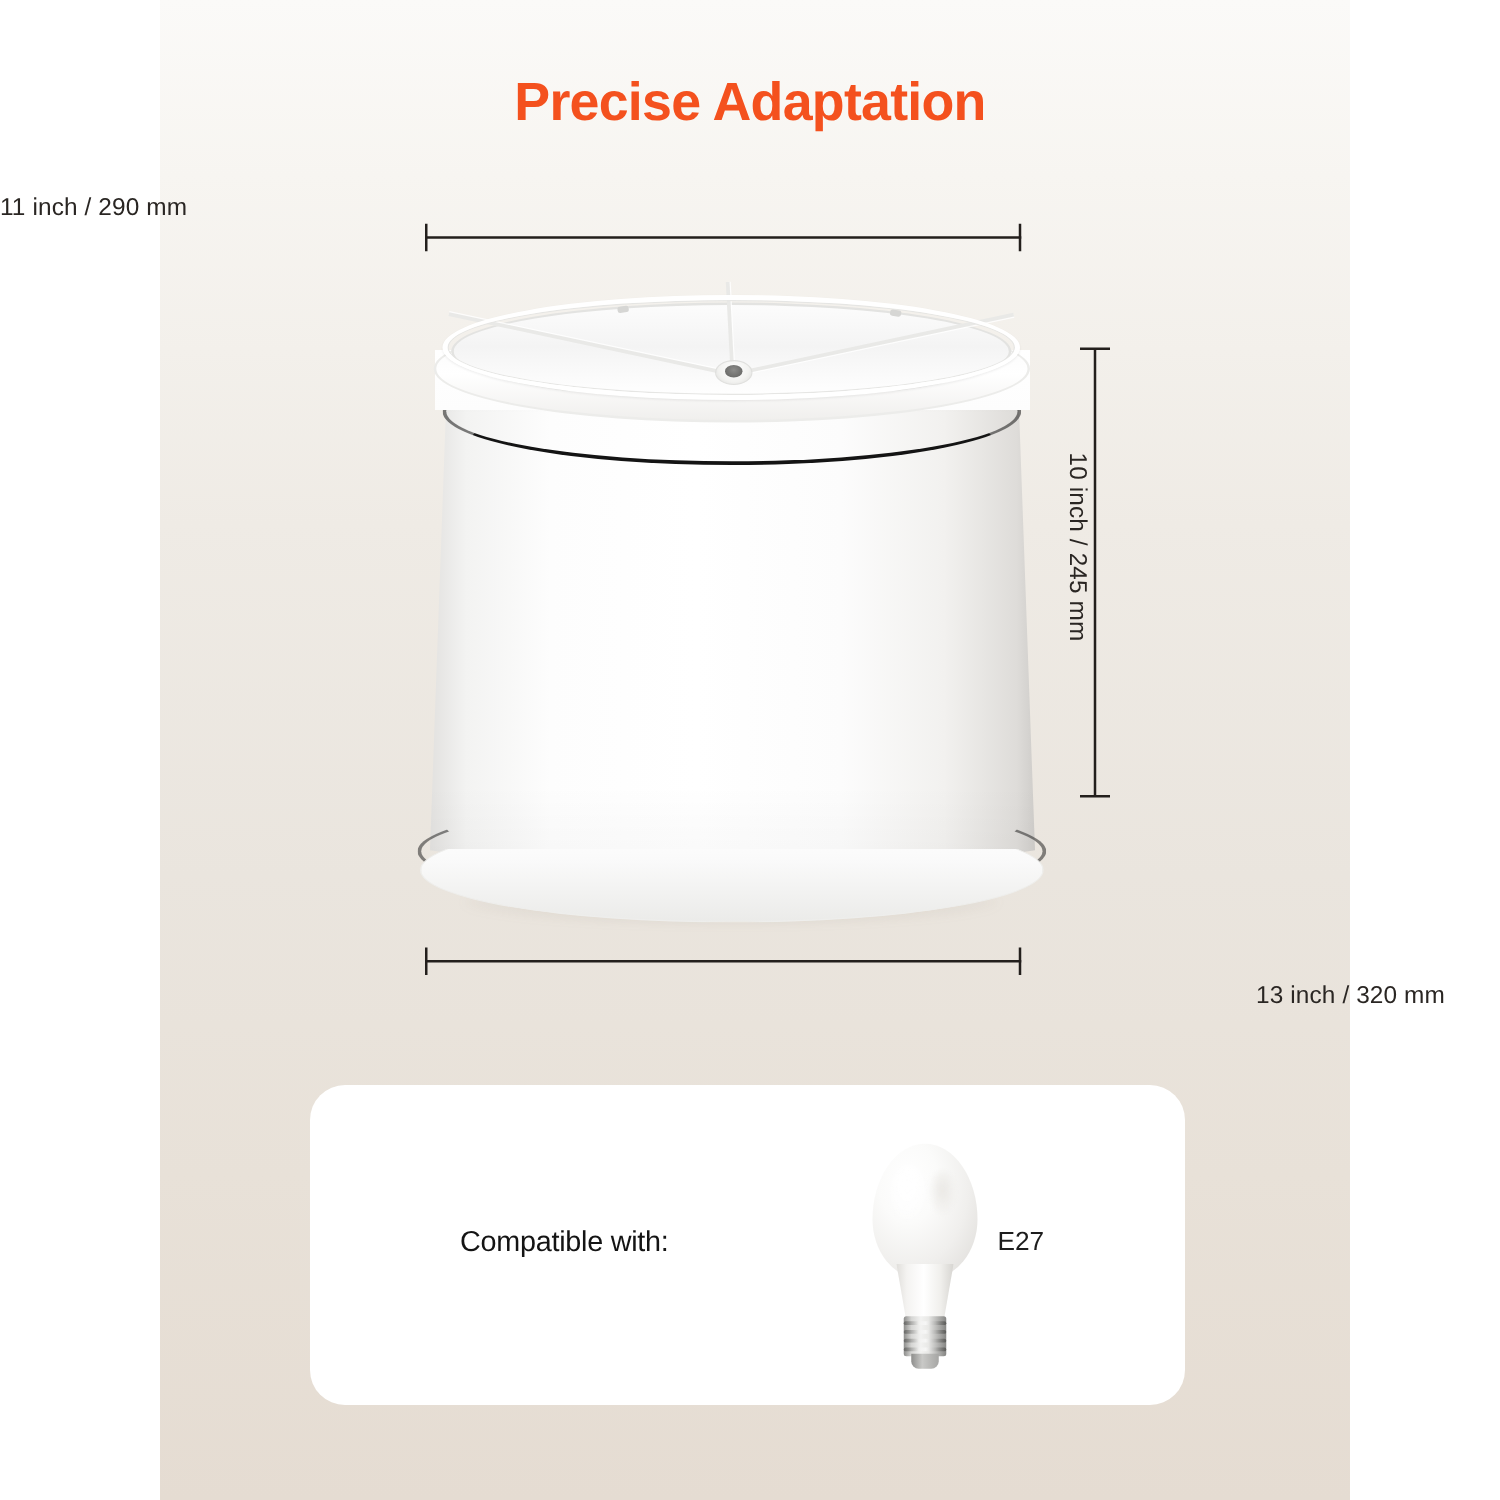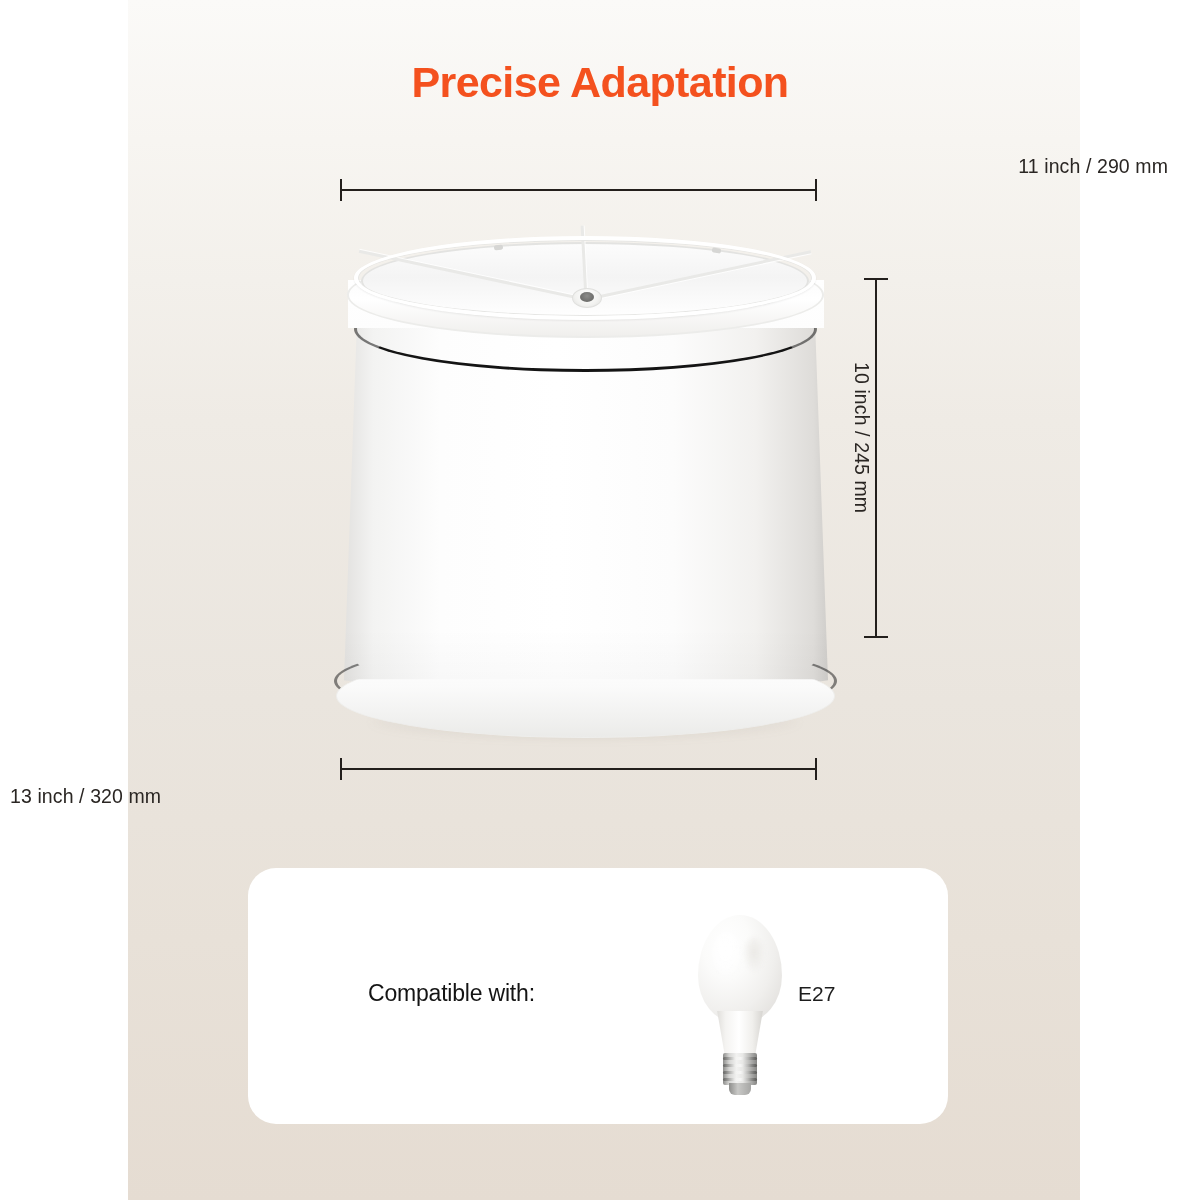--- a/index.html
+++ b/index.html
@@ -74,29 +74,29 @@
     position: absolute;
     width: 2px;
     background: #231f1c;
   }
   .dim-cap-h {
     position: absolute;
     height: 2px;
     background: #231f1c;
   }
 
-  #dim-top-label   { left: 0; top: 155px; width: 1156px; text-align: right; padding-left: 12px; }
+  #dim-top-label   { left: 0; top: 155px; width: 1156px; text-align: left; }
   #dim-top-line    { left: 341px; top: 189px; width: 476px; }
   #dim-top-cap-l   { left: 340px; top: 179px; height: 22px; }
   #dim-top-cap-r   { left: 815px; top: 179px; height: 22px; }
 
   #dim-bot-line    { left: 341px; top: 768px; width: 476px; }
   #dim-bot-cap-l   { left: 340px; top: 758px; height: 22px; }
   #dim-bot-cap-r   { left: 815px; top: 758px; height: 22px; }
-  #dim-bot-label   { left: 0; top: 785px; width: 1156px; text-align: left; margin-left: 10px; }
+  #dim-bot-label   { left: 0; top: 785px; width: 1156px; text-align: right; }
 
   #dim-right-line  { left: 875px; top: 279px; height: 358px; }
   #dim-right-cap-t { left: 864px; top: 278px; width: 24px; }
   #dim-right-cap-b { left: 864px; top: 636px; width: 24px; }
   #dim-right-label {
     left: 873px;
     top: 362px;
     transform-origin: left top;
     transform: rotate(90deg);
     font-size: 19.5px;

